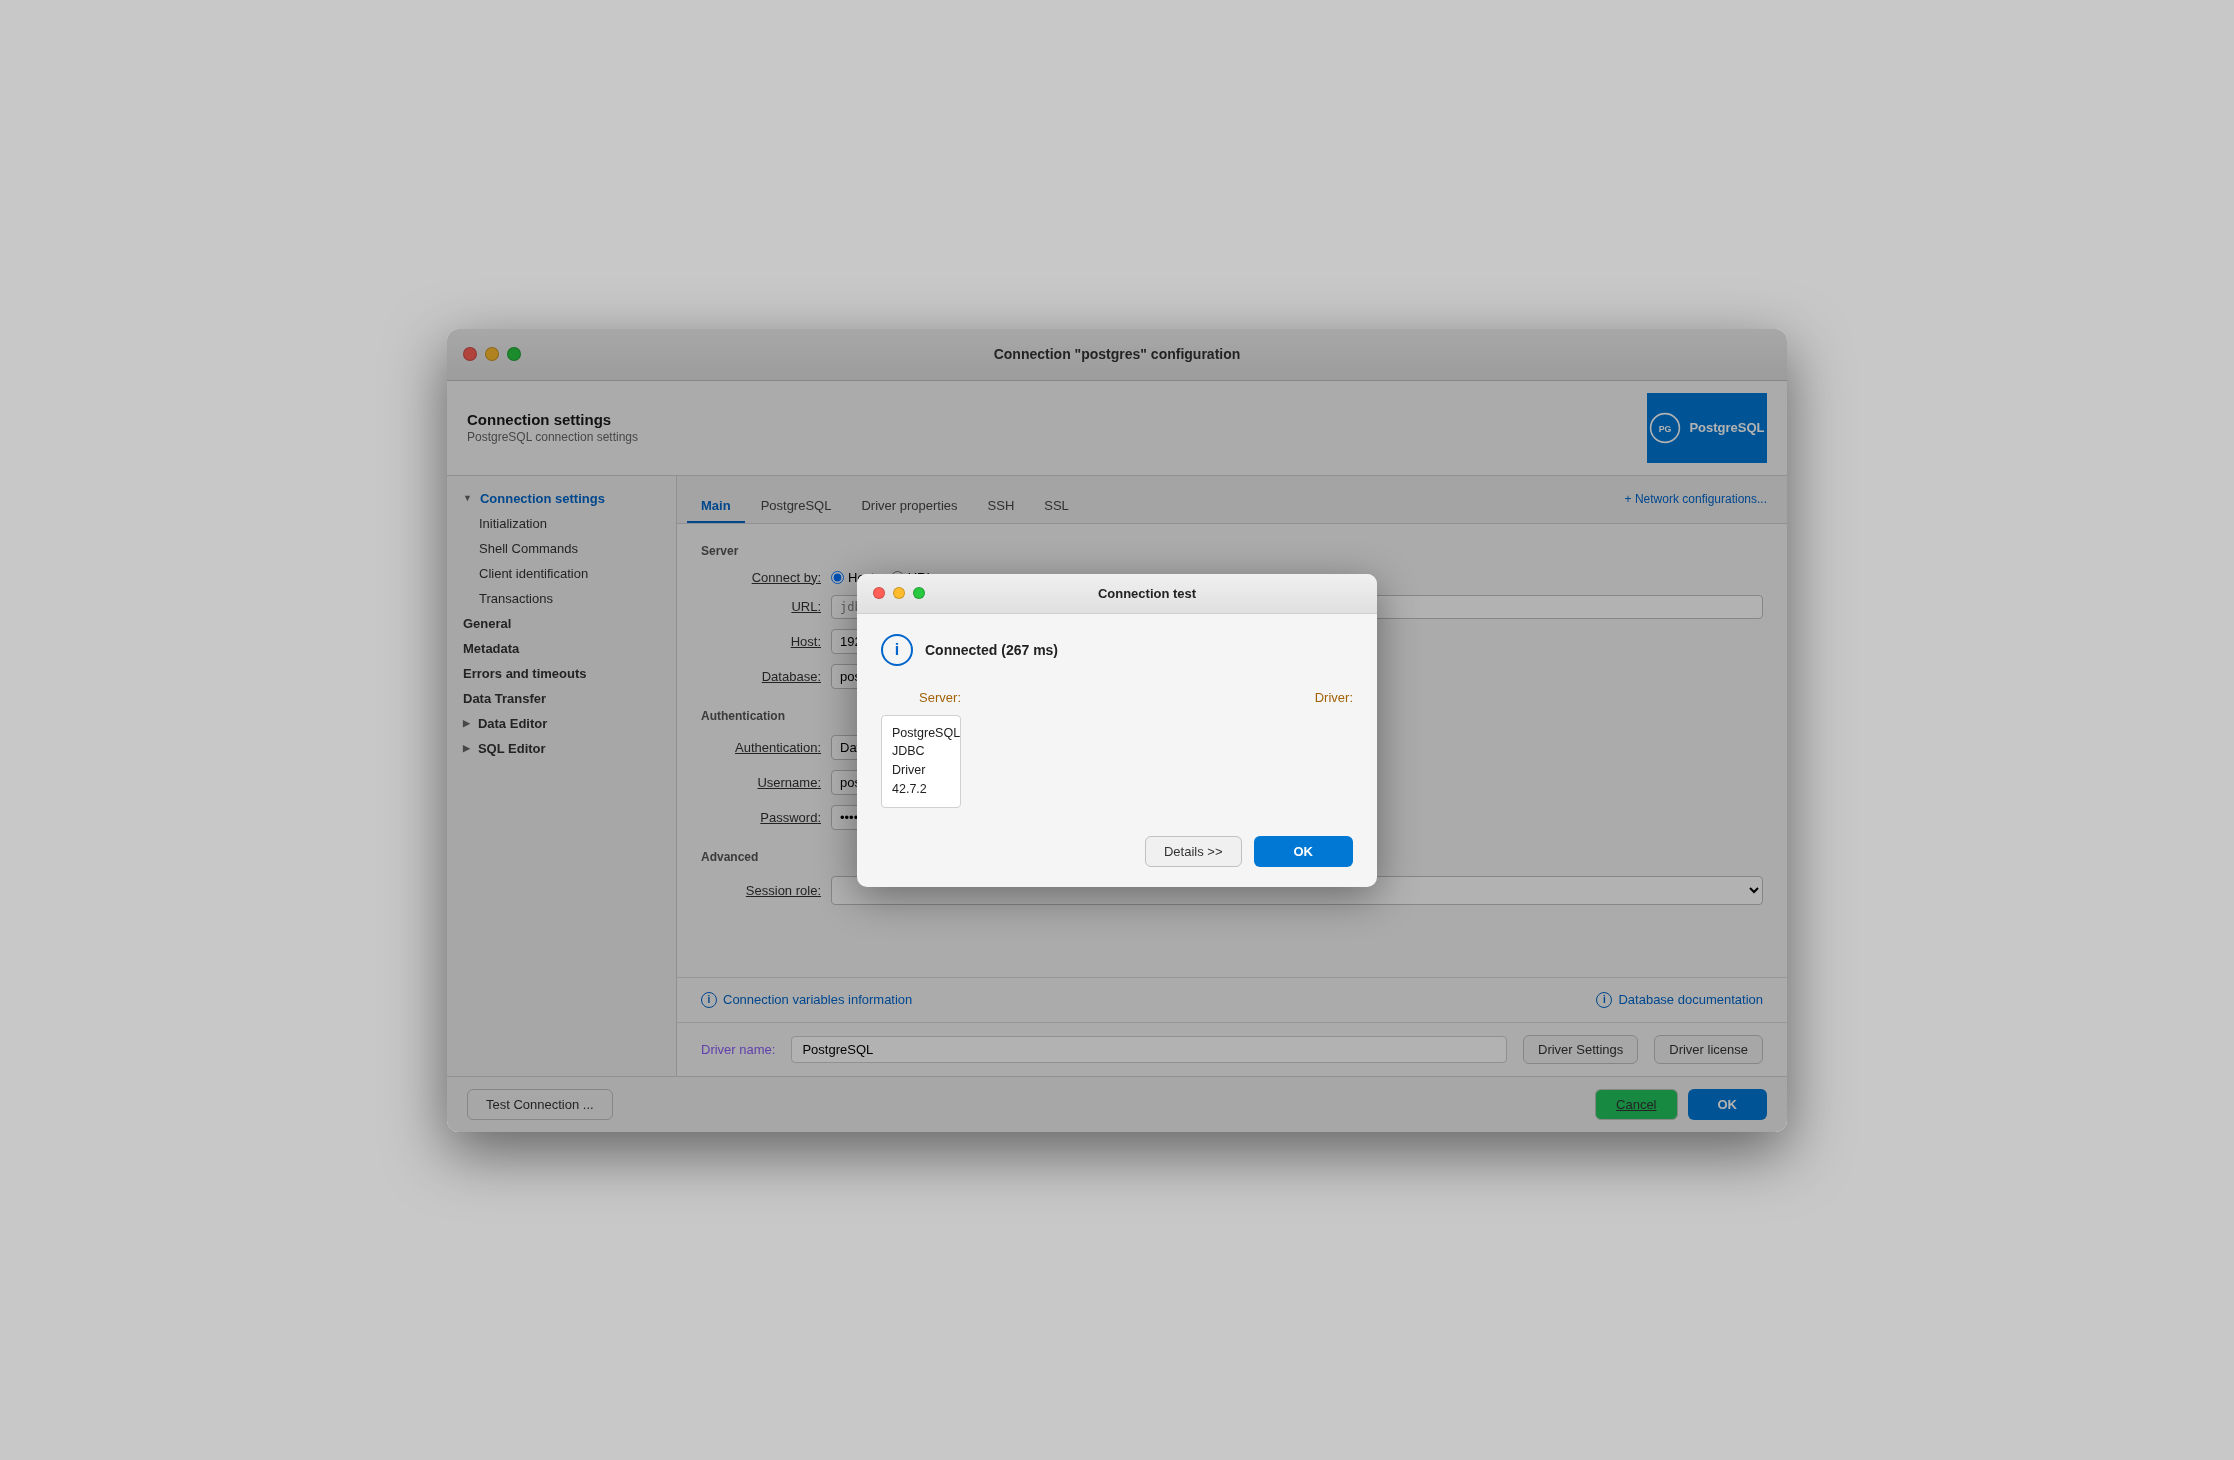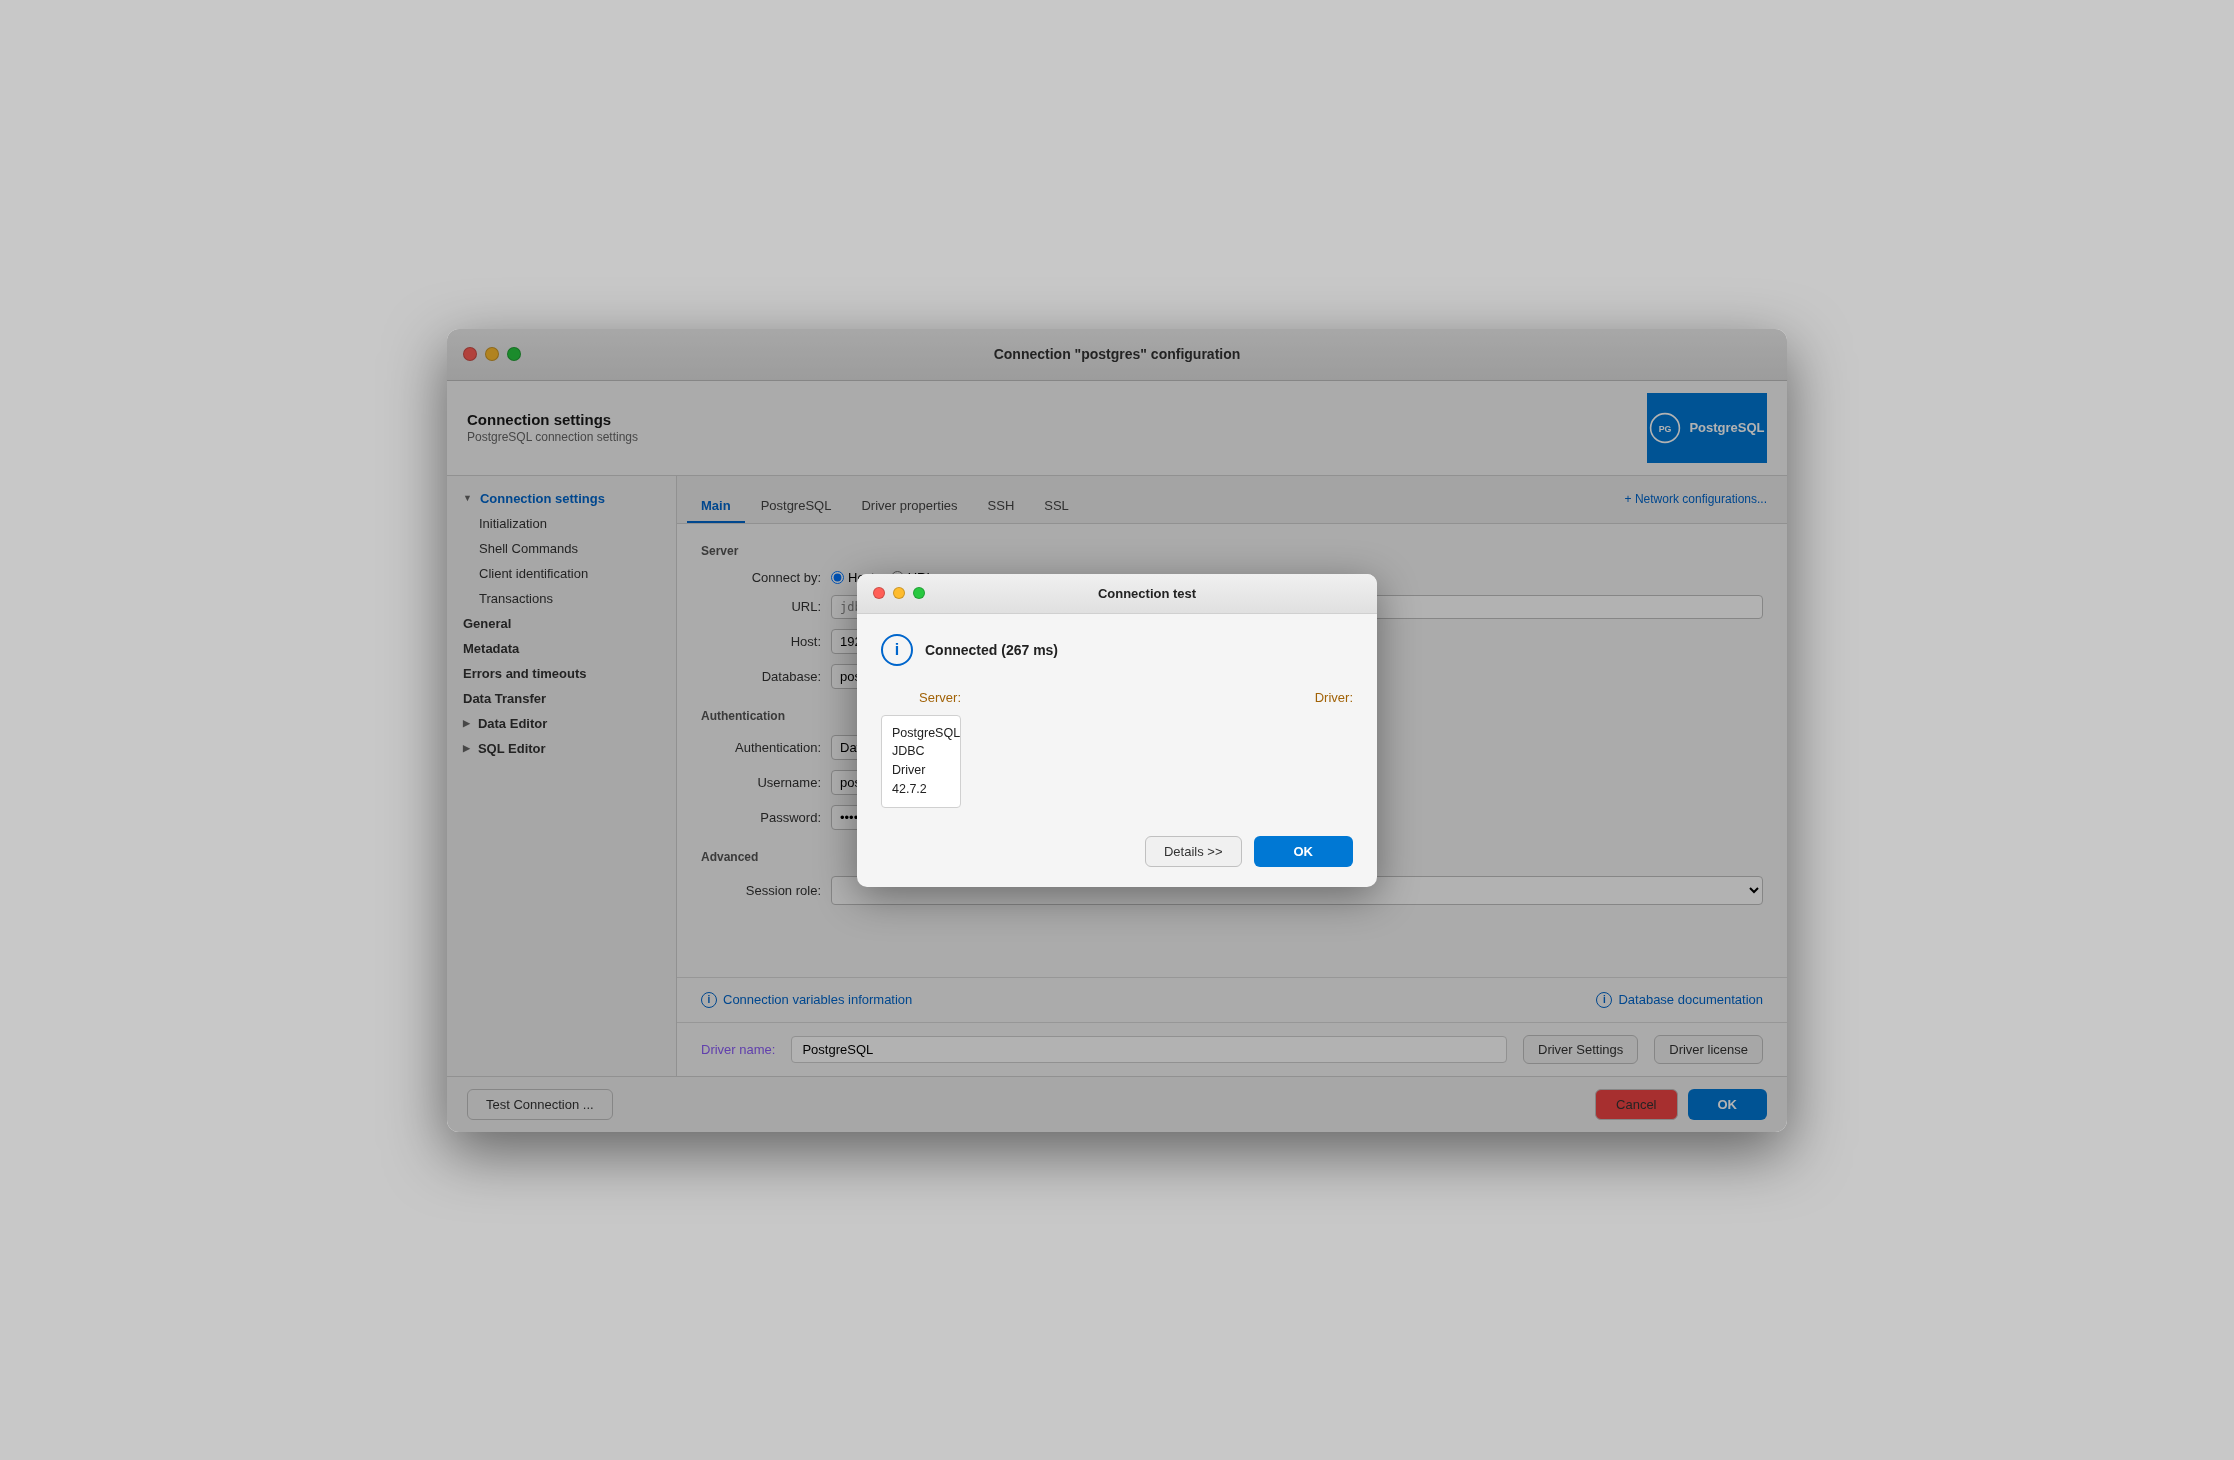--- a/index.html
+++ b/index.html
@@ -174,20 +174,21 @@
       align-items: center;
       margin-bottom: 10px;
       gap: 10px;
     }
     .form-label {
       width: 120px;
       text-align: right;
       color: #333;
       font-size: 13px;
       flex-shrink: 0;
+      text-decoration: underline;
     }
     .form-input {
       border: 1px solid #c0c0c0;
       border-radius: 4px;
       padding: 4px 8px;
       font-size: 13px;
       background: white;
       min-width: 160px;
     }
     .radio-group {
@@ -298,24 +299,25 @@
       justify-content: space-between;
     }
     .bottom-bar-right {
       display: flex;
       gap: 10px;
     }
     .btn-cancel {
       padding: 7px 20px;
       border: 1px solid #c0c0c0;
       border-radius: 6px;
-      background: #ef4444;
-      cursor: pointer;
-      font-size: 13px;
-      color: #333;
+      background: #22c55e;
+      cursor: pointer;
+      font-size: 13px;
+      color: #333;
+      text-decoration: underline;
     }
     .btn-ok {
       padding: 7px 30px;
       border: none;
       border-radius: 6px;
       background: #0078d4;
       color: white;
       cursor: pointer;
       font-size: 13px;
       font-weight: 600;

